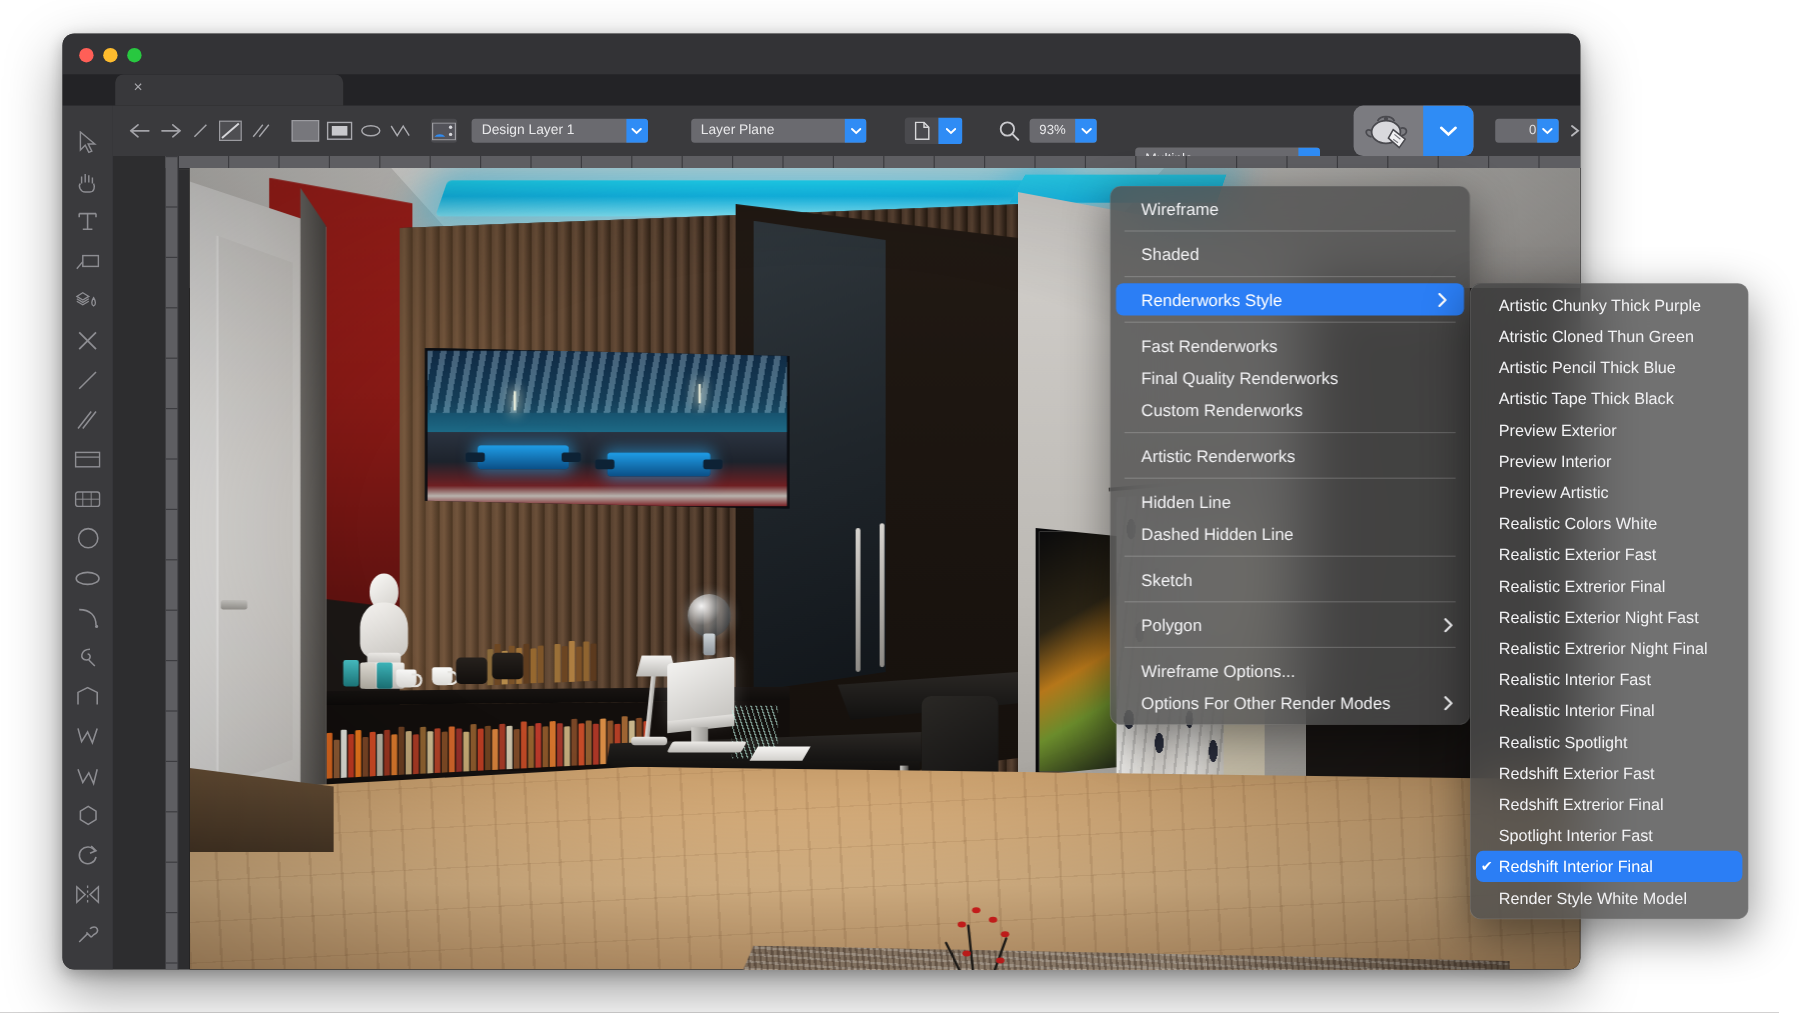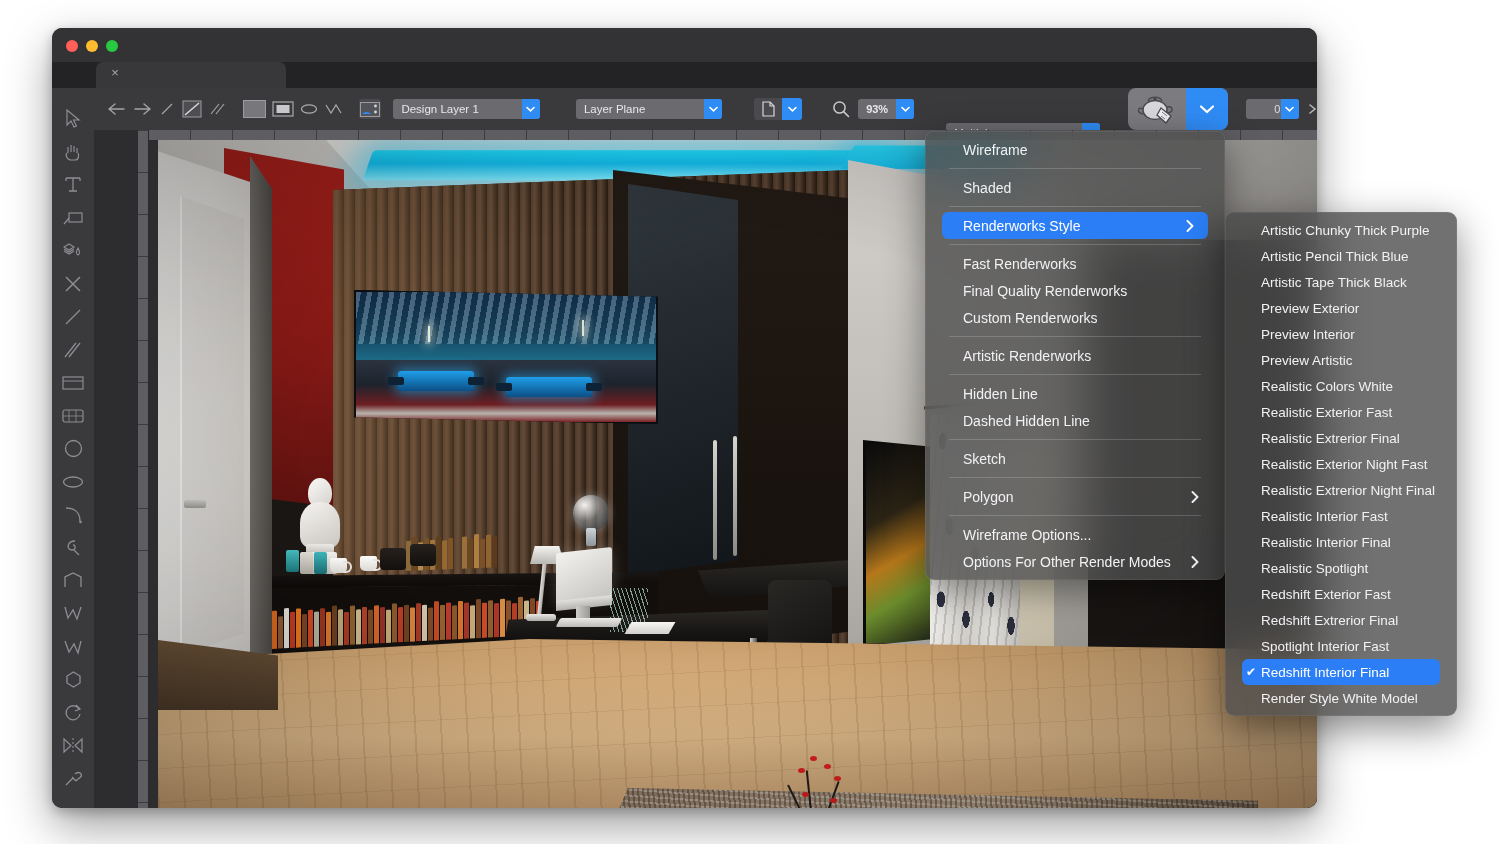--- a/index.html
+++ b/index.html
@@ -71,21 +71,21 @@
     overflow:hidden;text-overflow:ellipsis;flex:1;
   }
   .combo .carrow{
     width:18px;height:20px;background:#2f8cf5;display:flex;align-items:center;
     justify-content:center;flex:0 0 18px;
   }
   .combo .carrow svg{display:block;}
   .combo.design{width:172px;margin-left:6px;}
   .combo.plane{width:172px;margin-left:36px;}
   .combo.zoom{width:66px;margin-left:8px;}
-  .combo.zoom .cval{font-size:11px;font-weight:bold;}
+  .combo.zoom .cval{font-size:11px;}
   .combo.multiple{width:180px;margin-left:32px;margin-top:48px;}
   .combo.num{width:62px;margin-left:18px;}
   .combo.num .cval{font-size:11px;color:#dedee0;margin-left:20px;}
   .page-btn{
     margin-left:32px;width:56px;height:22px;background:#4a4a4e;border-radius:3px;
     display:flex;align-items:center;overflow:hidden;
   }
   .page-btn .pg-ico{flex:1;display:flex;align-items:center;justify-content:center;color:#d8d8da;}
   .page-btn .pg-arrow{width:20px;height:22px;background:#2f8cf5;display:flex;align-items:center;justify-content:center;}
   .search-ico{margin-left:30px;color:#c9c9cd;display:flex;align-items:center;}
@@ -419,21 +419,21 @@
     position:absolute;inset:0;pointer-events:none;
     background:radial-gradient(ellipse at 45% 45%,rgba(0,0,0,0) 42%,rgba(0,0,0,.38) 100%);
   }
 
   
   .menu{
     position:absolute;border-radius:9px;
     background:rgba(78,78,78,.80);
     -webkit-backdrop-filter:blur(24px);backdrop-filter:blur(24px);
     box-shadow:0 12px 38px rgba(0,0,0,.45),0 0 0 .5px rgba(255,255,255,.13) inset;
-    padding:5px 12px;box-sizing:border-box;
+    padding:5px 0;box-sizing:border-box;margin-top:24px;
   }
   .menu-main{left:925px;top:131px;width:300px;}
   .menu-sub{left:1225px;top:212px;width:232px;}
   .mi{
     height:26px;display:flex;align-items:center;
     padding:0 12px 0 24px;box-sizing:border-box;position:relative;
     color:#f2f2f4;font-size:13.5px;white-space:nowrap;
   }
   .menu-main .mi{padding-left:26px;height:27px;font-size:14px;}
   .mi.sel{
@@ -1031,20 +1031,23 @@
           </svg>
         </span>
       </div>
     </div>
 
   <div class="menu menu-sub" id="menu-sub">
       <div class="mi">
         <span>Artistic Chunky Thick Purple</span>
       </div>
       <div class="mi">
+        <span>Atristic Cloned Thun Green</span>
+      </div>
+      <div class="mi">
         <span>Artistic Pencil Thick Blue</span>
       </div>
       <div class="mi">
         <span>Artistic Tape Thick Black</span>
       </div>
       <div class="mi">
         <span>Preview Exterior</span>
       </div>
       <div class="mi">
         <span>Preview Interior</span>

